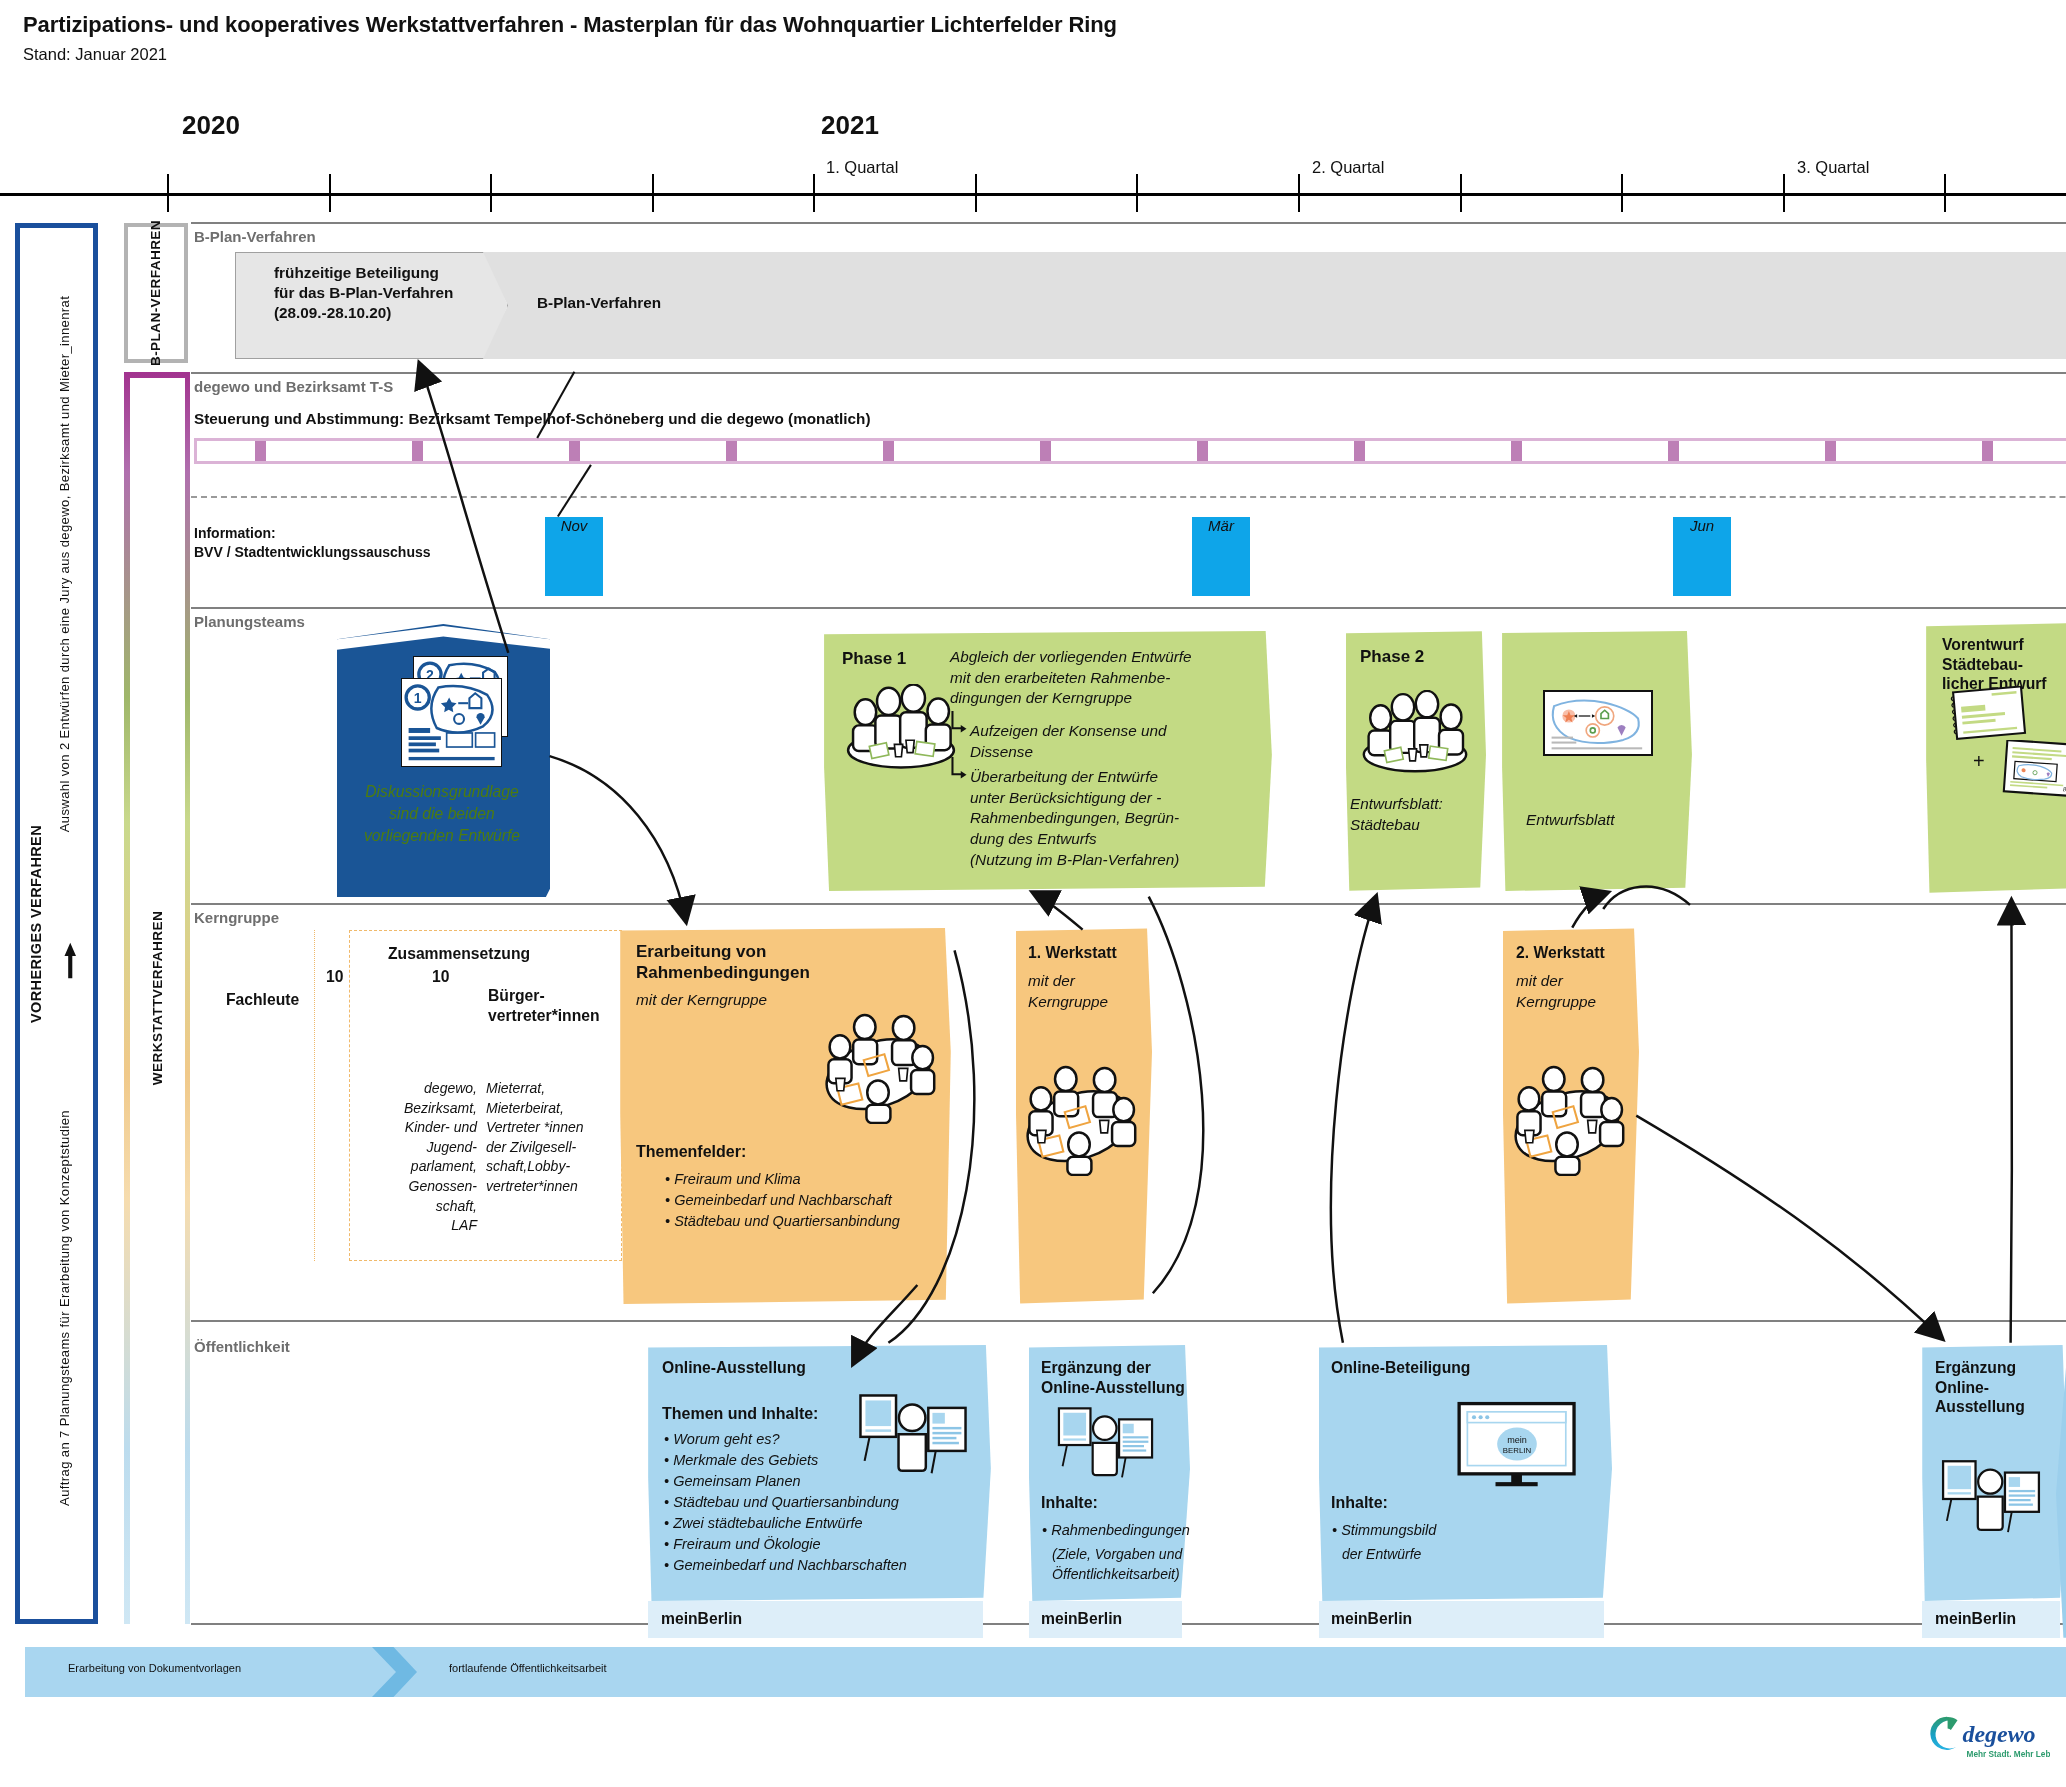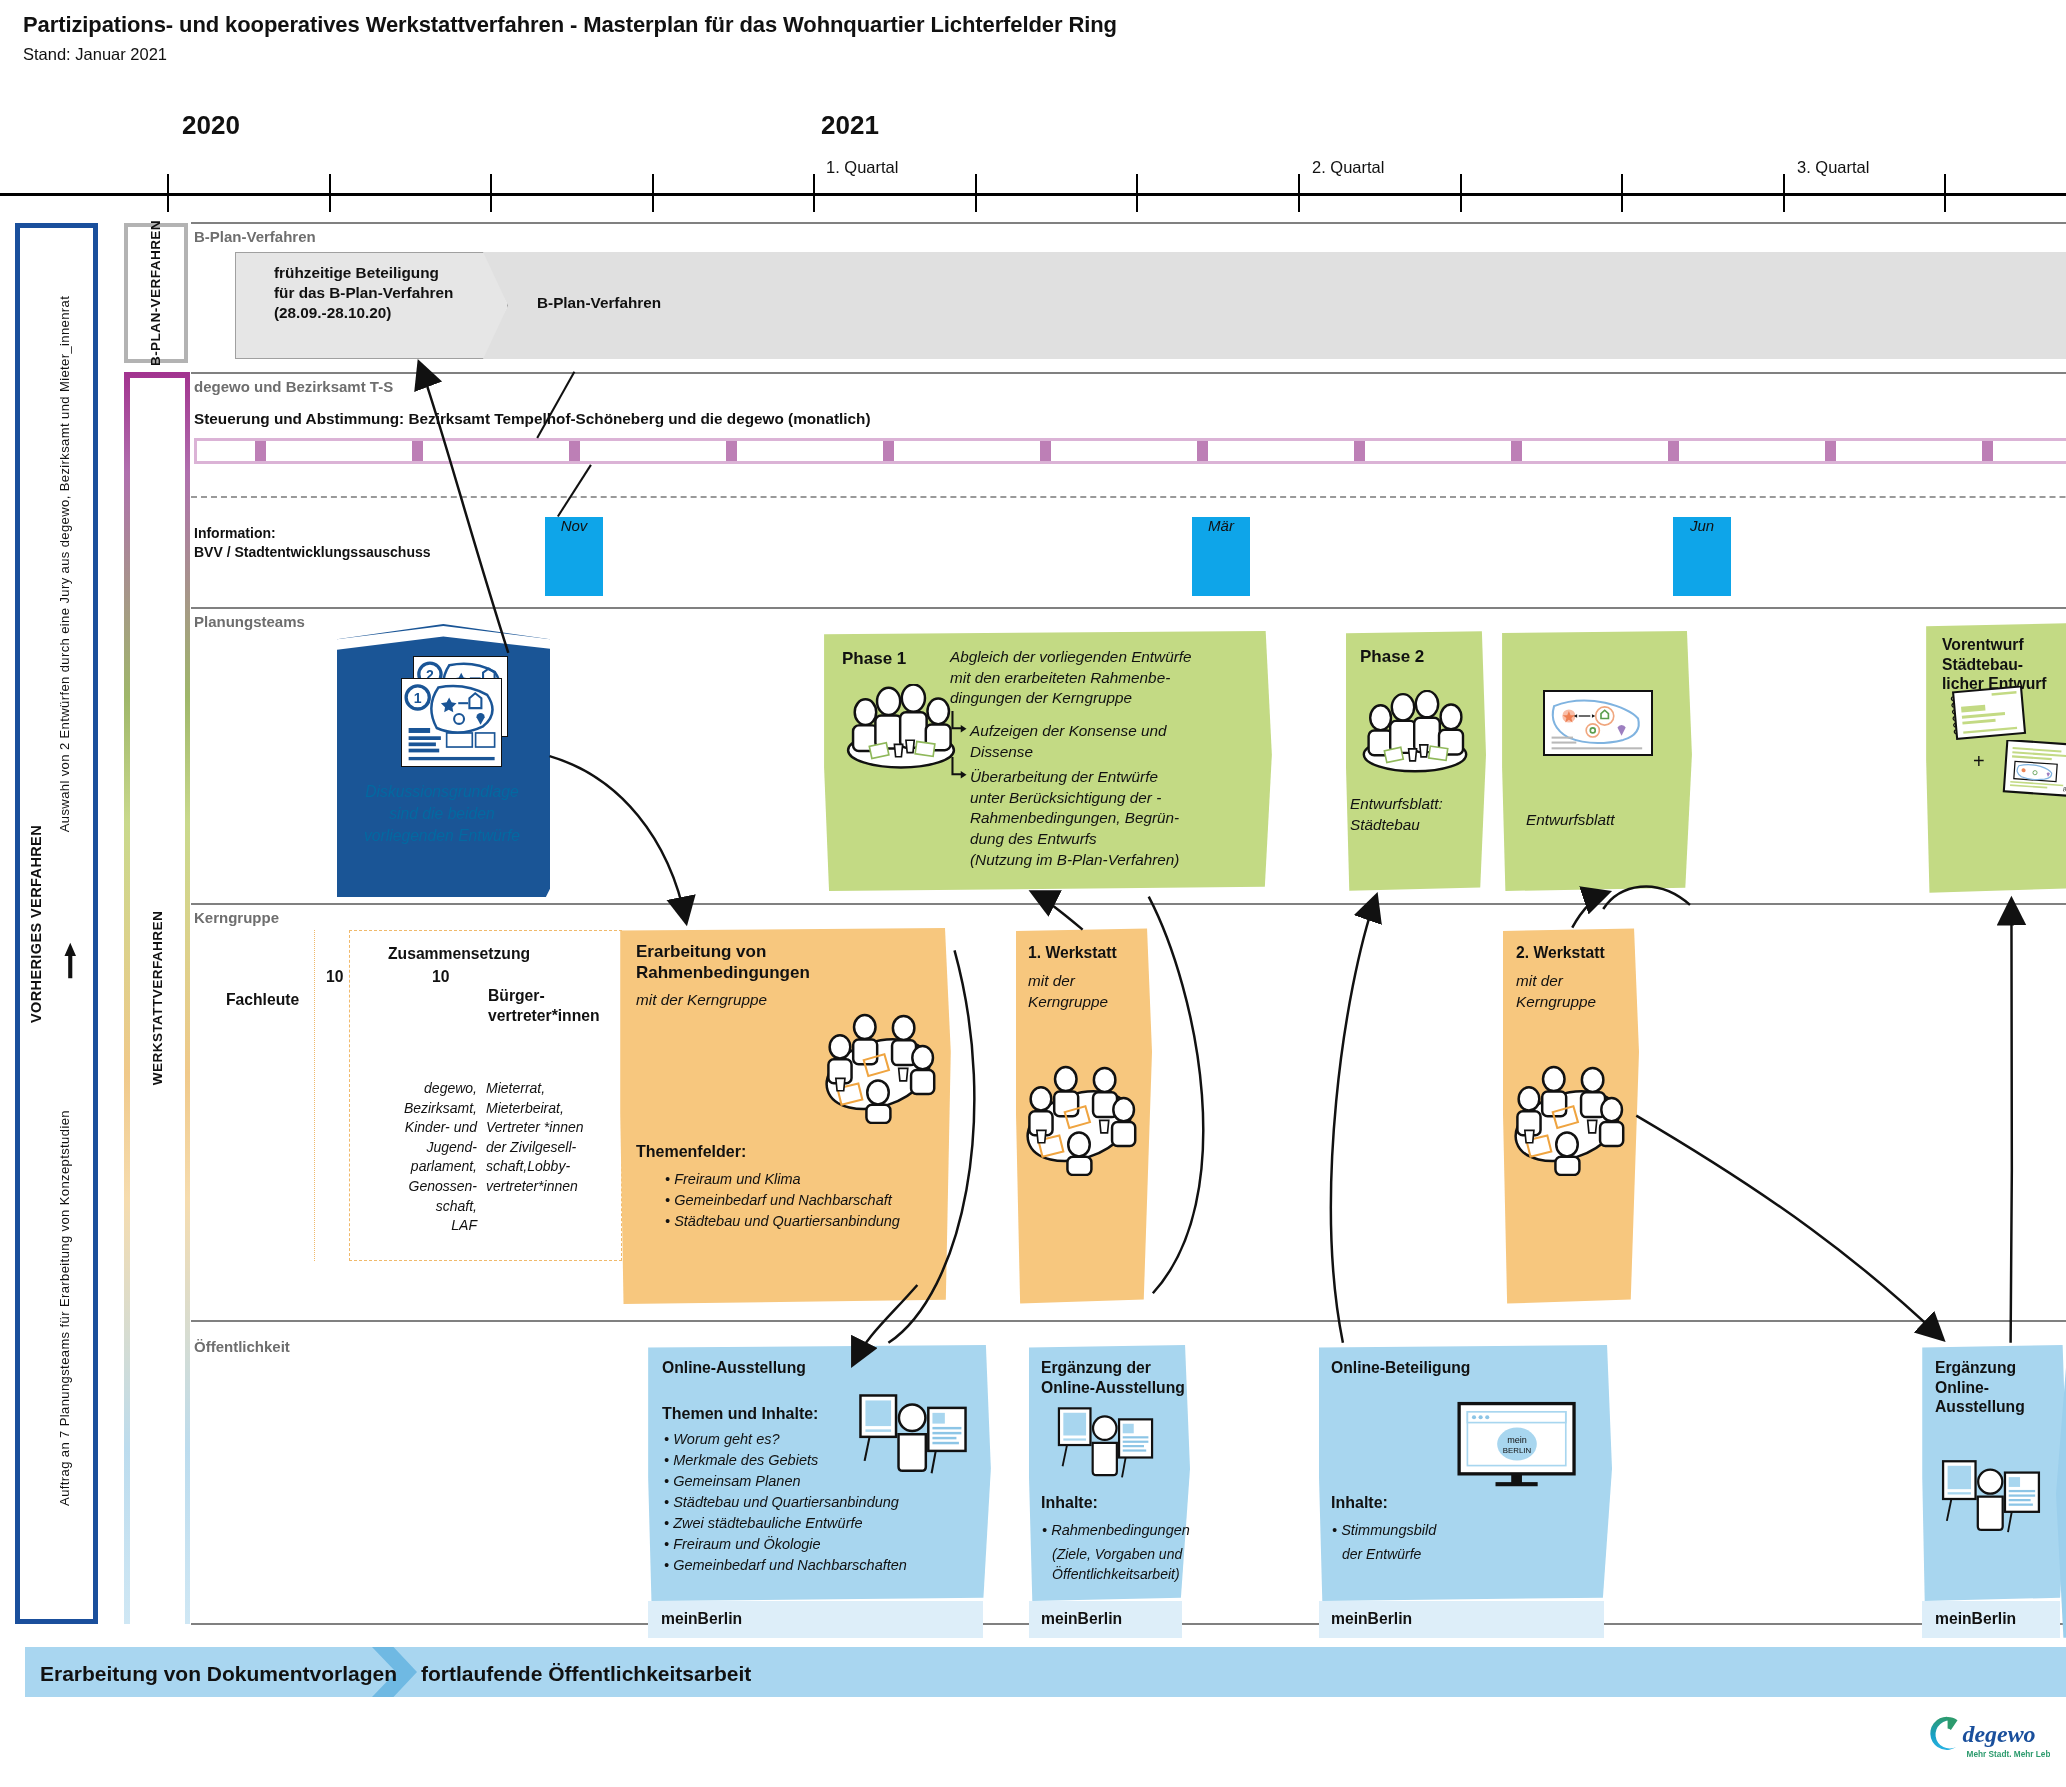--- a/index.html
+++ b/index.html
@@ -40,35 +40,35 @@
 
   
   .infolabel{font-size:14px;font-weight:bold;color:#111;line-height:1.35;}
   .monthbox{background:#0ea5e9;display:flex;align-items:flex-start;justify-content:center;}
   .monthbox span{font-size:15px;font-style:italic;color:#111;}
 
   .h-bold{font-size:17px;font-weight:bold;color:#111;line-height:1.22;}
   .h-bold-s{font-size:15.7px;font-weight:bold;color:#111;line-height:1.25;}
   .it{font-size:15.3px;font-style:italic;color:#111;line-height:1.35;}
   .it-s{font-size:14px;font-style:italic;color:#111;line-height:1.4;}
-  .it-w{font-size:15.7px;font-style:italic;color:#0369a1;line-height:1.4;text-align:center;}
+  .it-w{font-size:15.7px;font-style:italic;color:#4d7c0f;line-height:1.4;text-align:center;}
   .lbl-b{font-size:16px;font-weight:bold;color:#111;}
   .meinberlin{font-size:15.7px;font-weight:bold;color:#111;}
   .mbstrip{background:#ddeef9;}
 
   ul.bul{margin:0;padding:0;list-style:none;}
   ul.bul li{font-size:14.5px;font-style:italic;color:#111;line-height:1.45;white-space:nowrap;}
   ul.bul li::before{content:"\2022";margin-right:4.1px;}
 
   .dashbox{border:1.7px dashed #f0b96a;}
   .dotline{border-left:1.7px dotted #f0b96a;}
 
   
   .footbar{background:#a9d6f0;}
-  .footbar-text{font-size:21px;font-weight:bold;color:#111;white-space:nowrap;}
+  .footbar-text{font-size:11px;font-weight:normal;color:#111;white-space:nowrap;margin-left:28px;}
 
   .svgover{position:absolute;left:0;top:0;width:2704px;height:1787px;pointer-events:none;}
 </style>
 </head>
 <body>
 
 <div id="root">
 
   <div class="abs title" style="left:23px;top:12.4px;">Partizipations- und kooperatives Werkstattverfahren - Masterplan für das Wohnquartier Lichterfelder Ring</div>
   <div class="abs subtitle" style="left:23px;top:45px;">Stand: Januar 2021</div>

